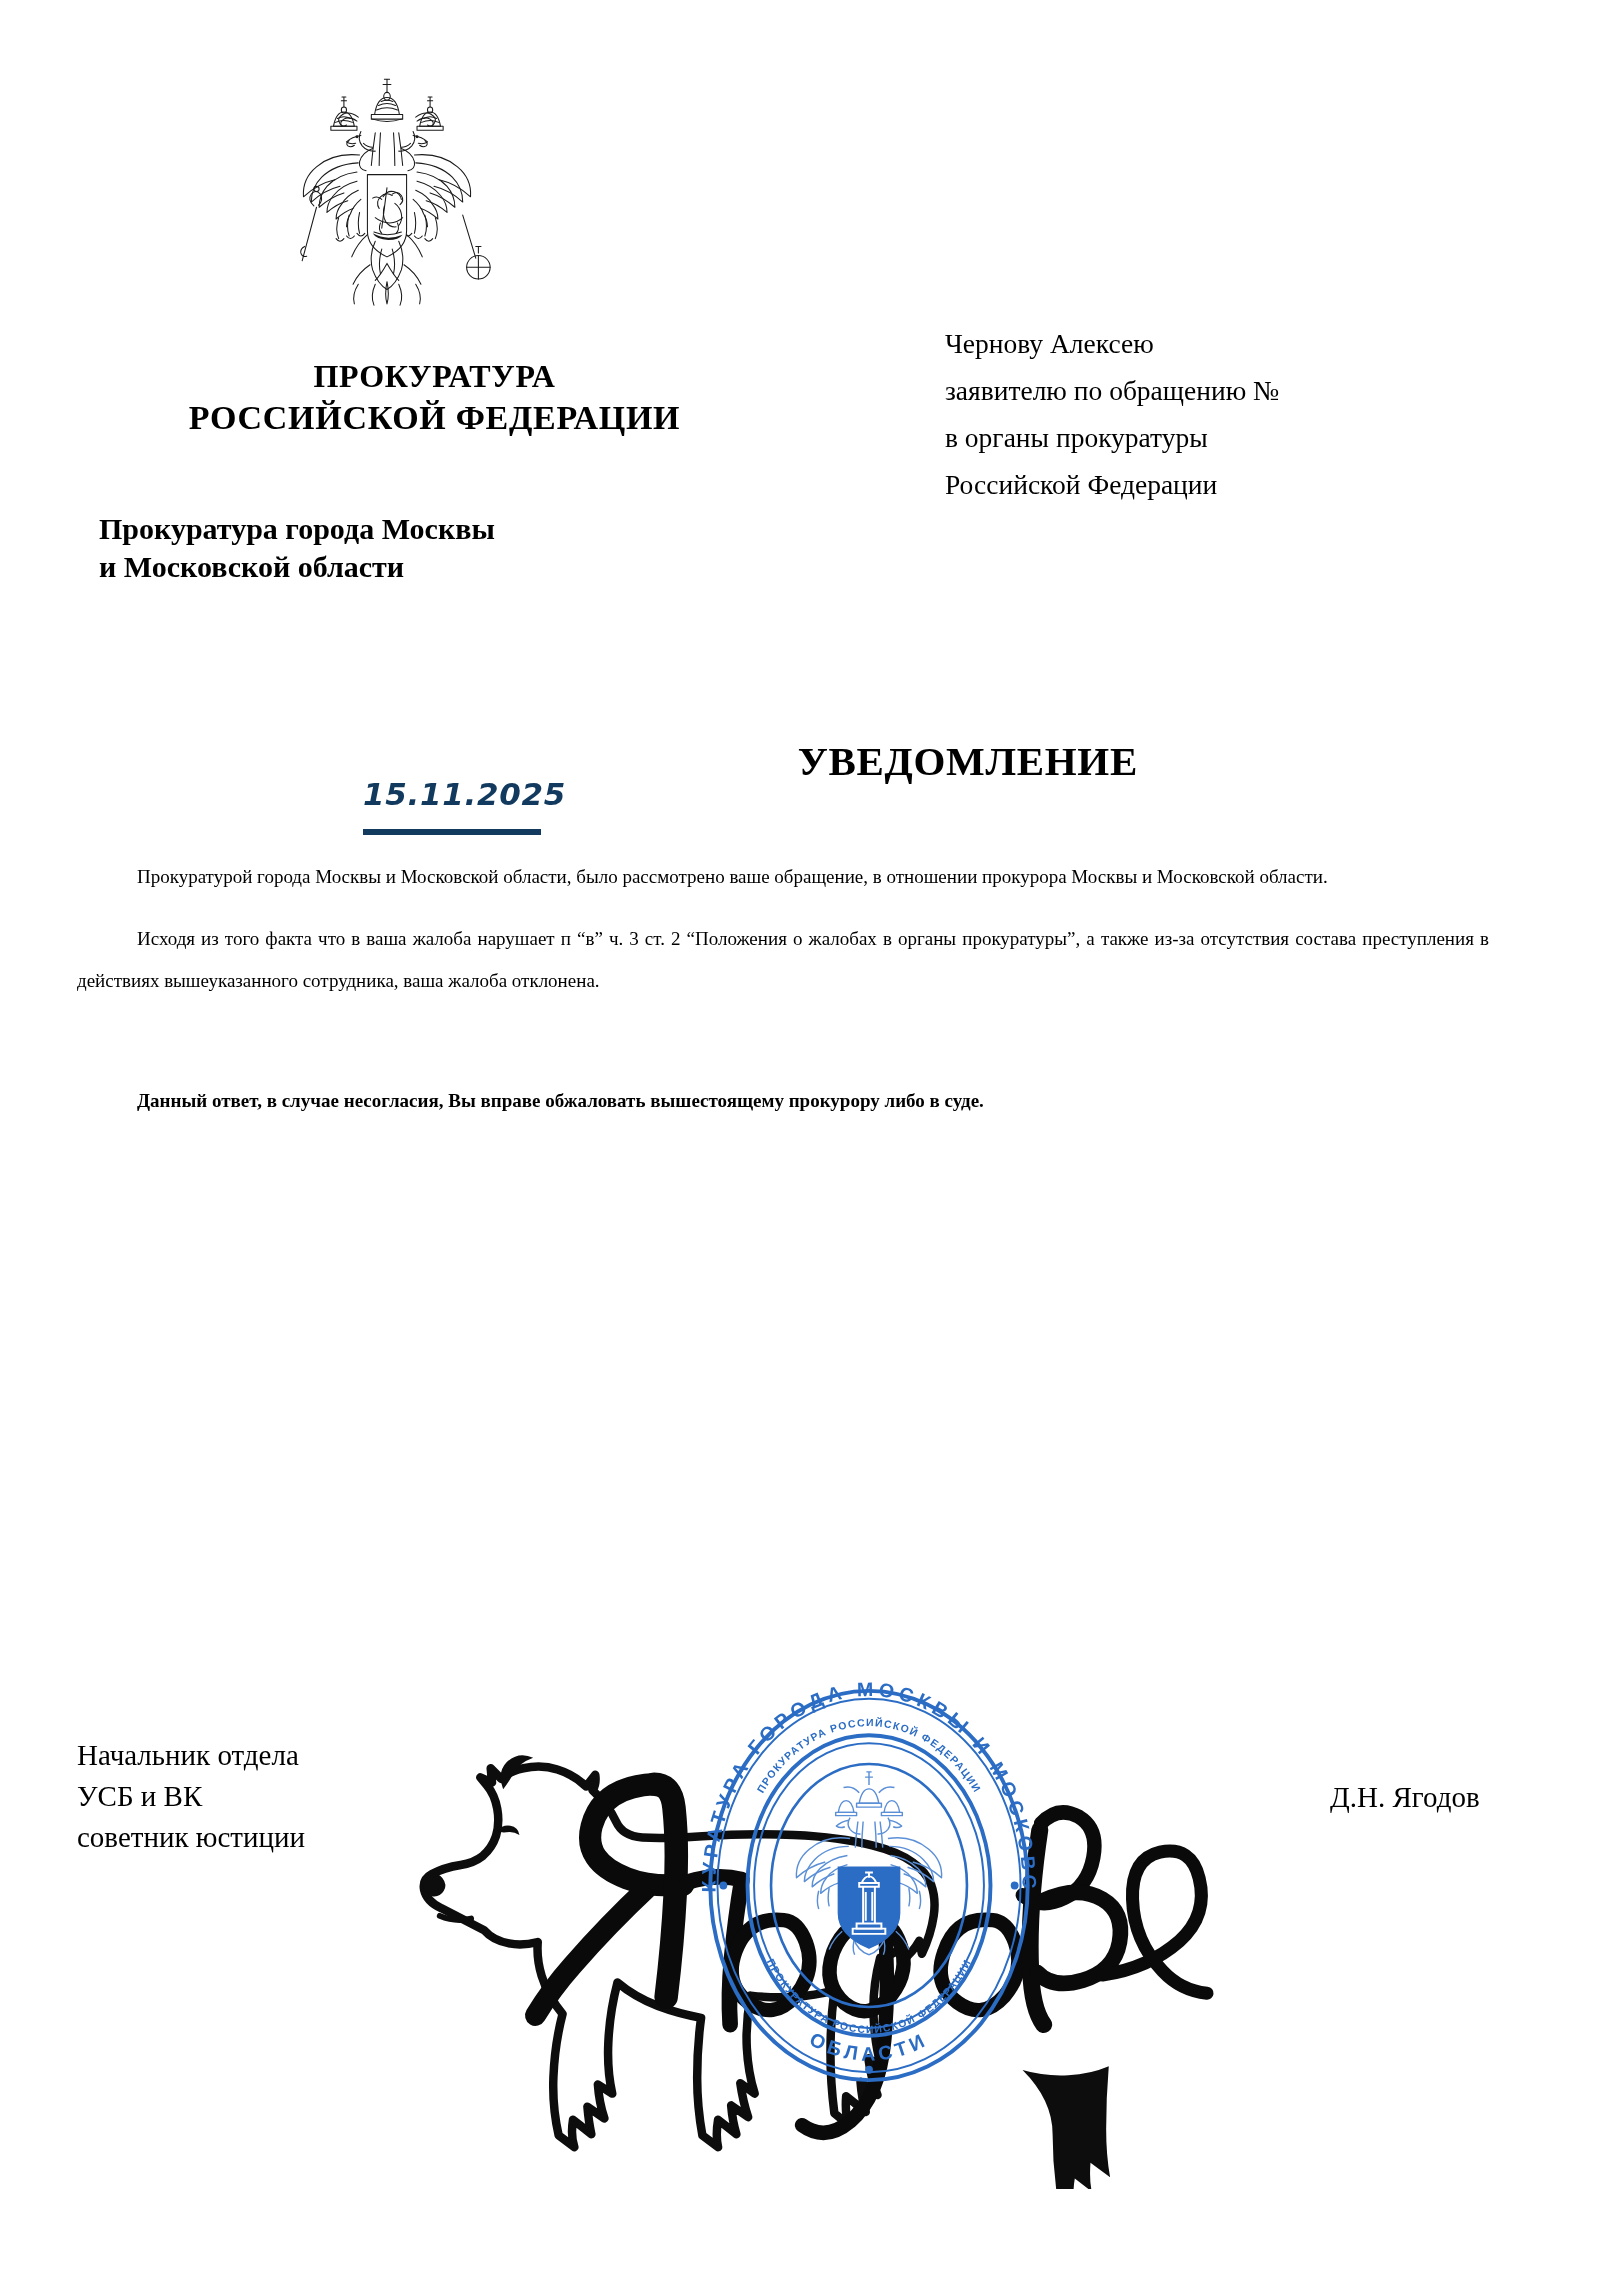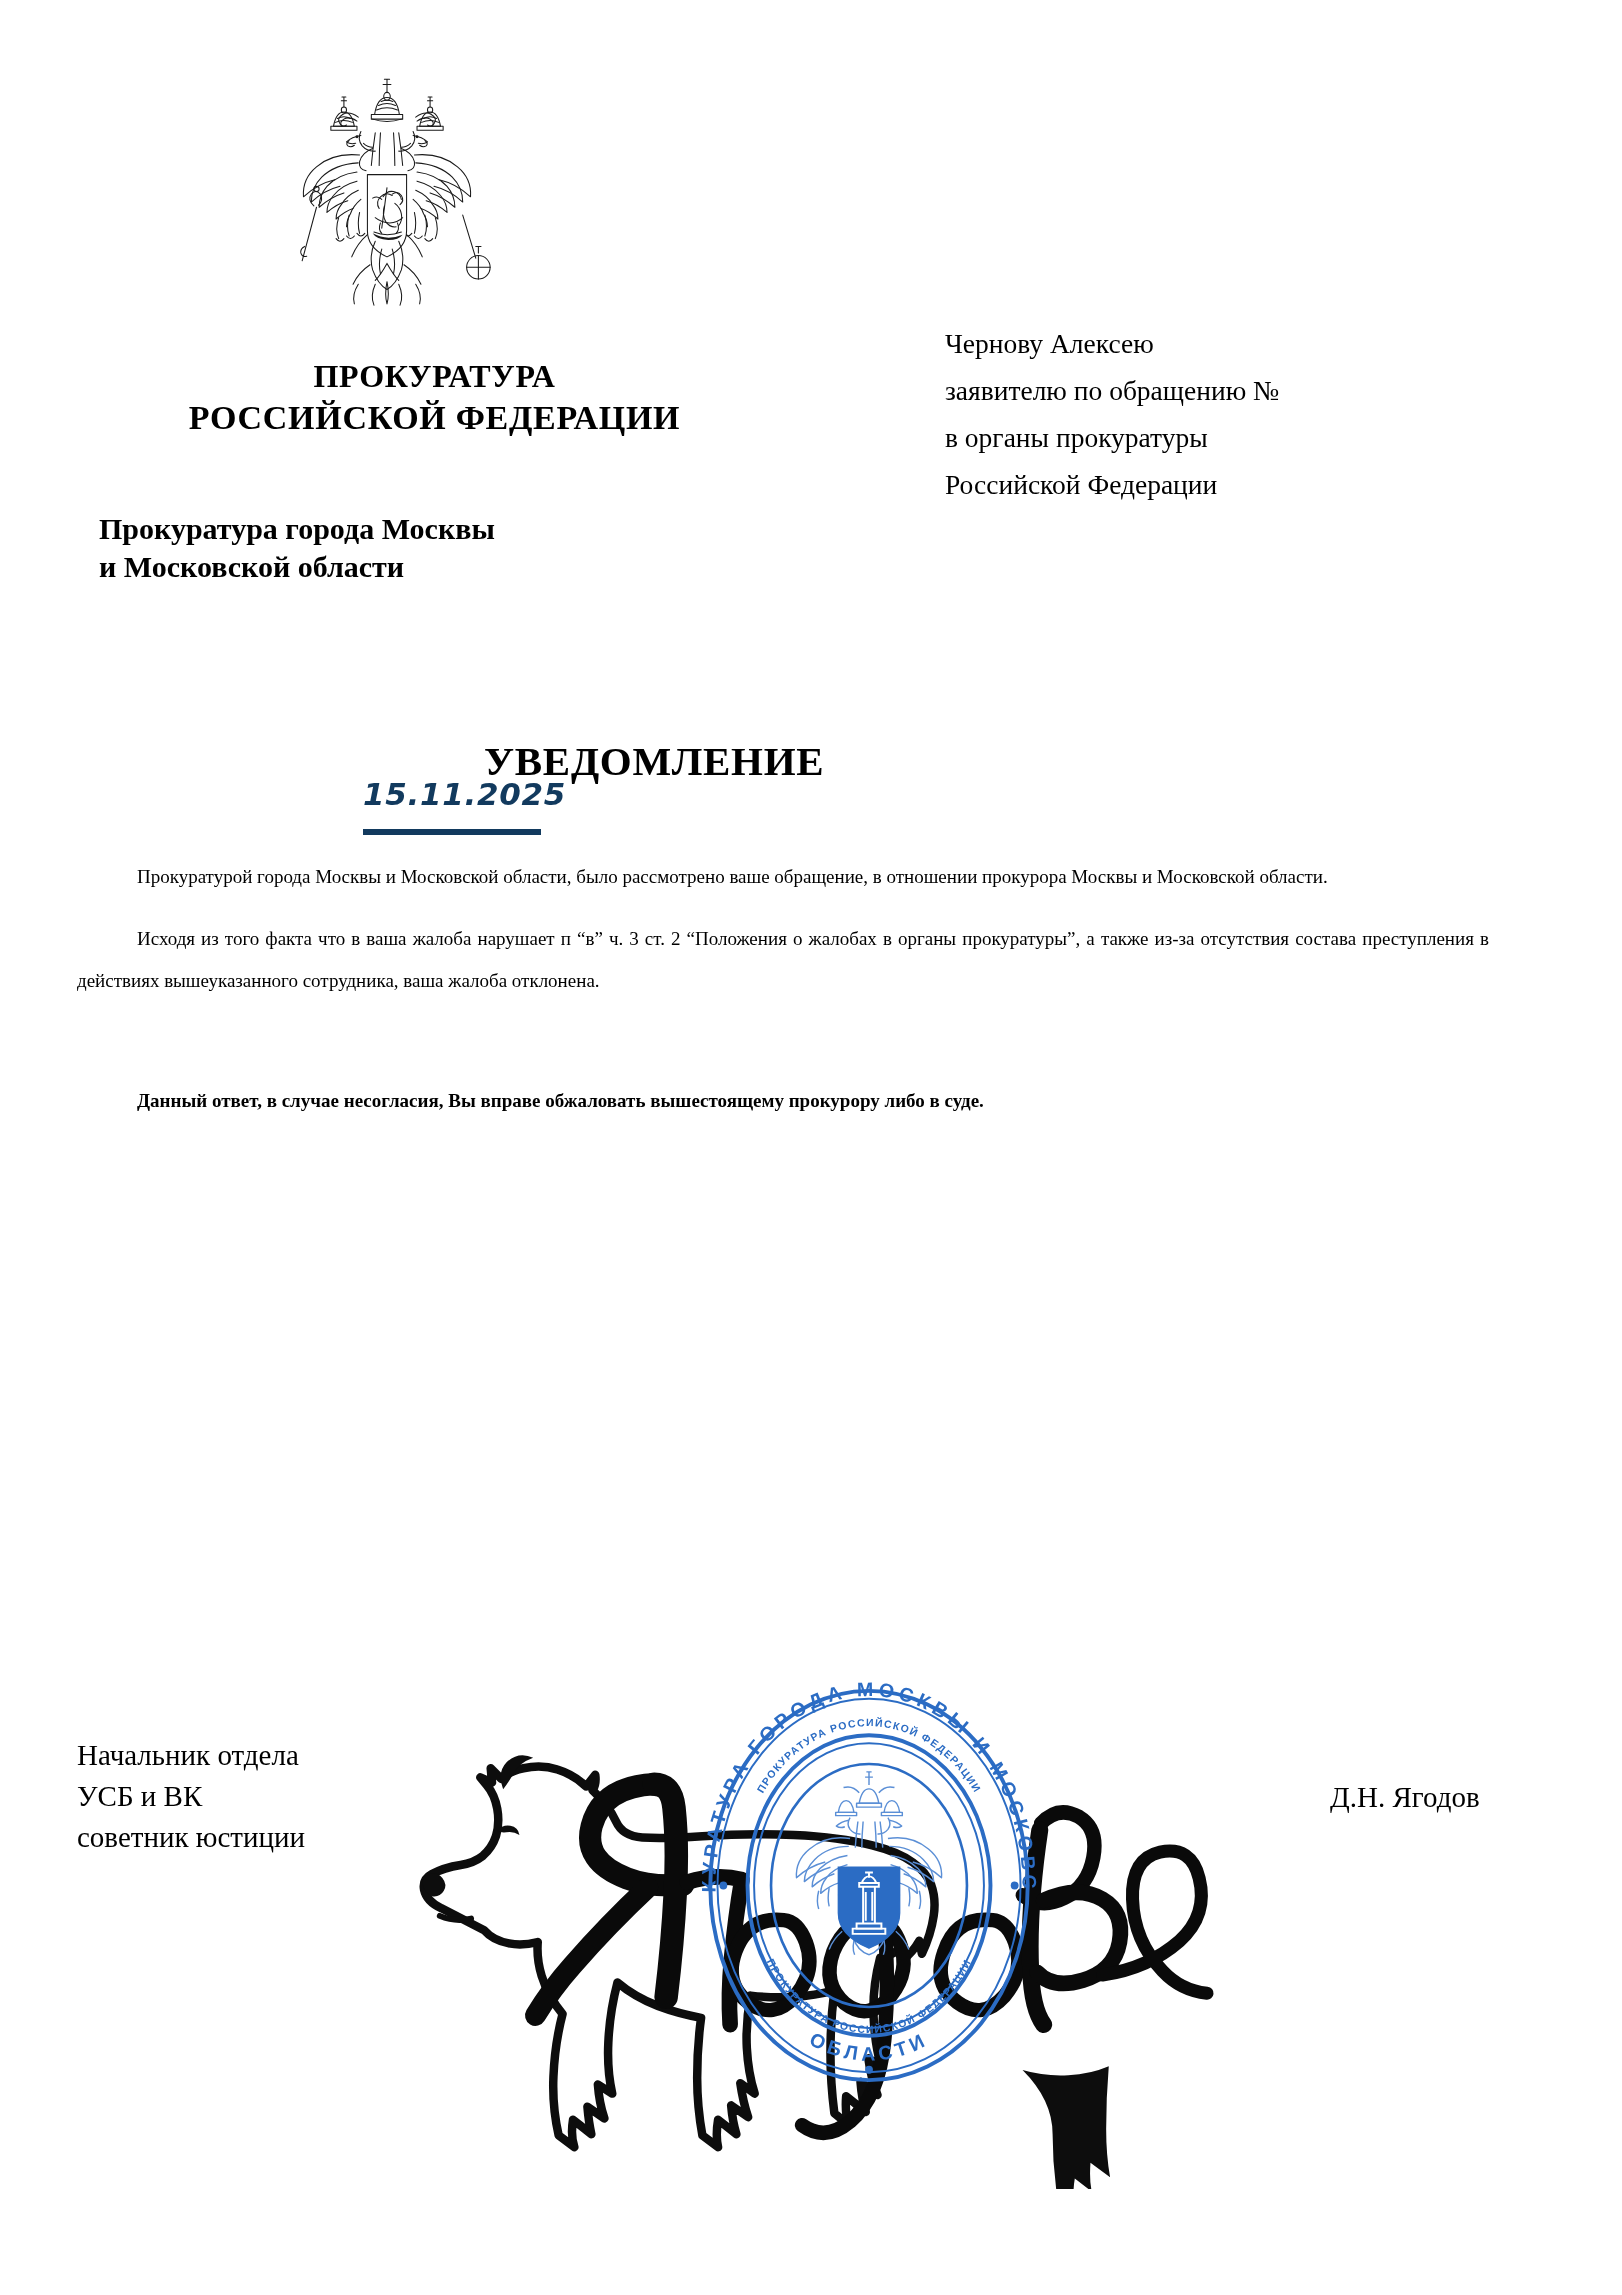--- a/index.html
+++ b/index.html
@@ -87,21 +87,21 @@
     font-size: 27.5px;
     line-height: 47px;
   }
 
   
   #doc-title {
     position: absolute;
     left: 484px;
     top: 737px;
     width: 654px;
-    text-align: left;
+    text-align: right;
     font-weight: bold;
     font-size: 41px;
     letter-spacing: 0.7px;
   }
   #doc-date-wrap {
     position: absolute;
     left: 363px;
     top: 776px;
   }
   #doc-date {

